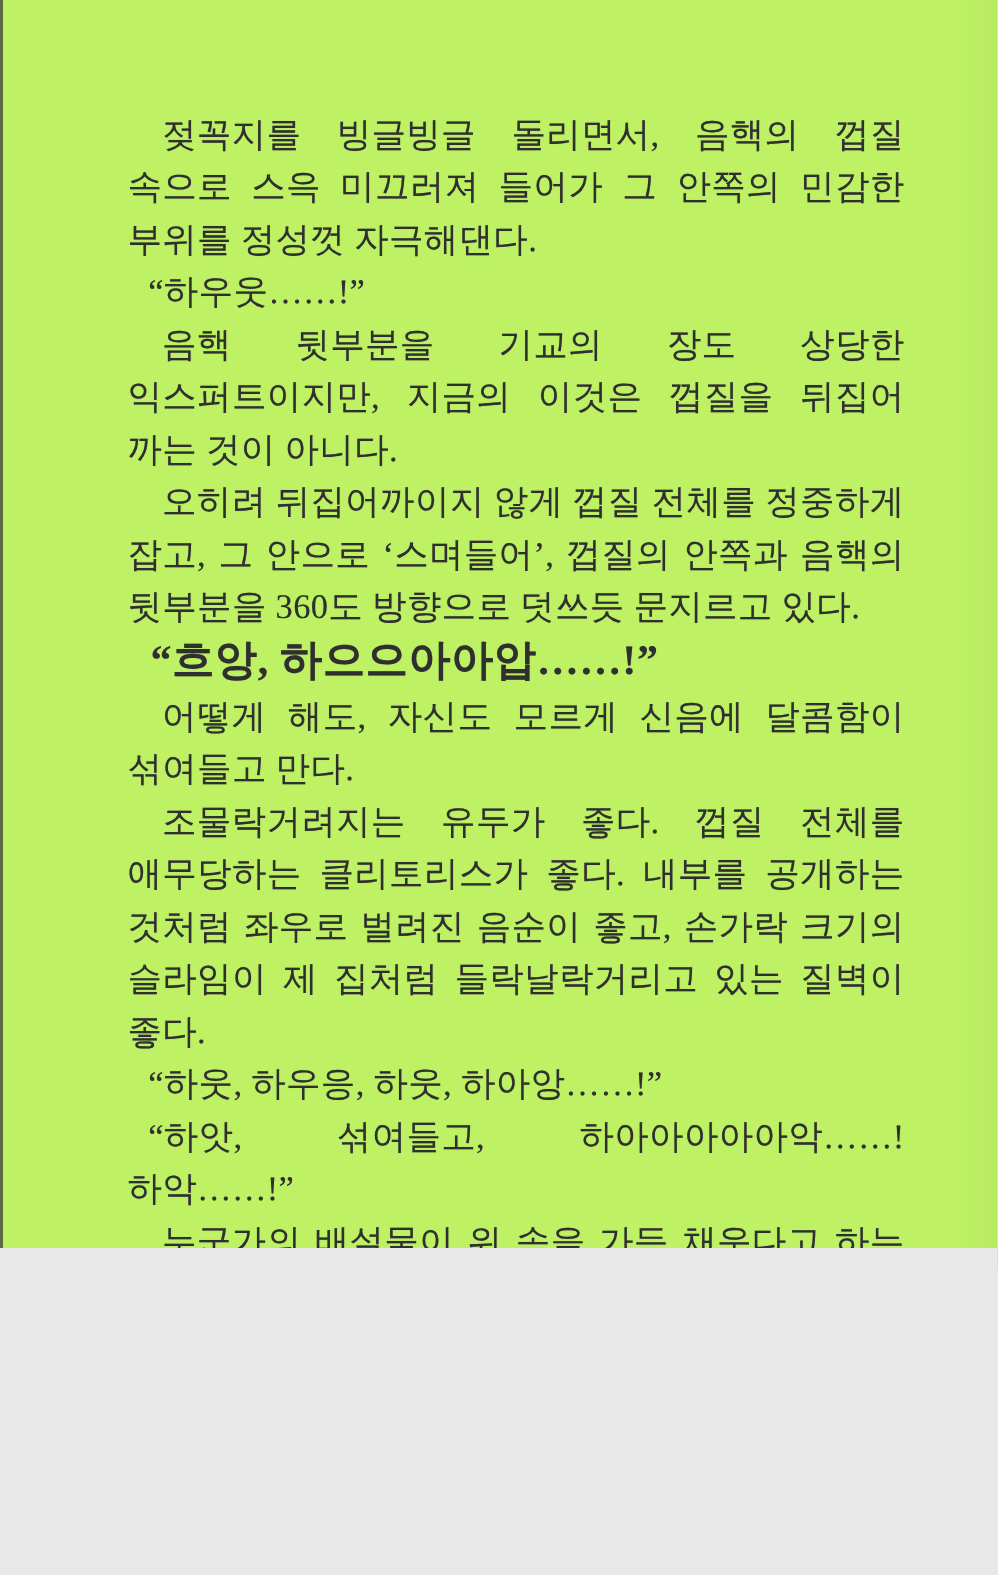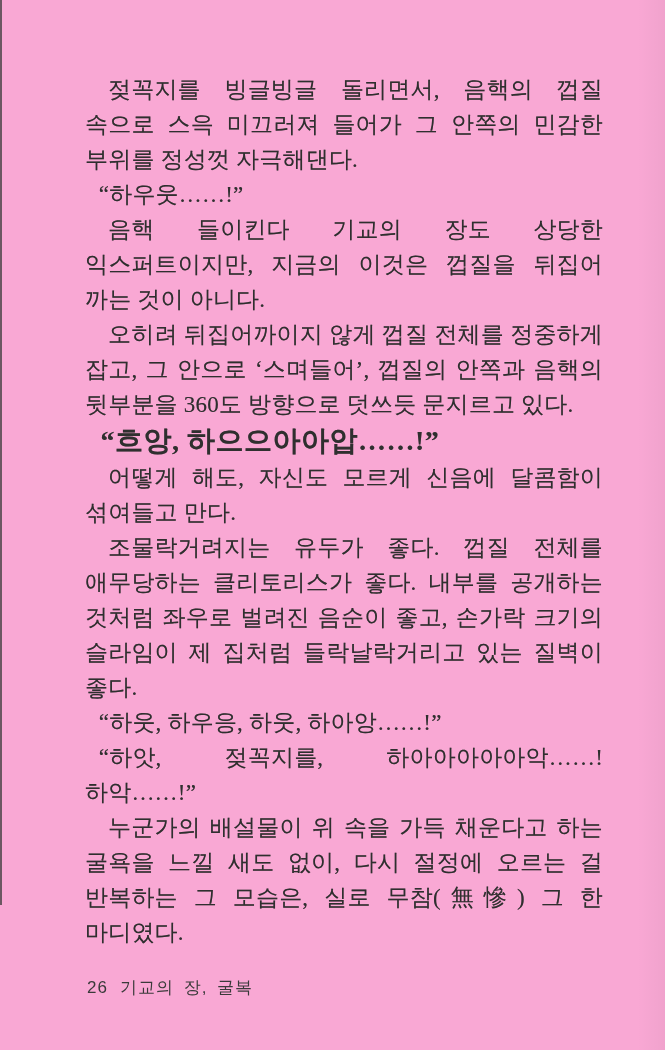--- a/index.html
+++ b/index.html
@@ -3,23 +3,23 @@
 <meta charset="utf-8">
 <style>
   html, body {
     margin: 0;
     padding: 0;
     background: #e8e8e8;
   }
   .page {
     position: relative;
     width: 665px;
-    height: 1050px;
+    height: 832px;
     margin: 0 auto;
-    background: #f9a8d4;
+    background: #bef264;
     overflow: hidden;
     font-family: "Liberation Serif", "DejaVu Serif", serif;
     color: #2f2f2f;
   }
   
   .scan-shade-right {
     position: absolute;
     top: 0; right: 0;
     width: 28px; height: 100%;
     background: linear-gradient(to right, rgba(0,0,0,0) 0%, rgba(0,0,0,0.035) 100%);
@@ -84,27 +84,27 @@
 <body>
 
 <div class="page">
 
   <div class="scan-line-left"></div>
   <div class="scan-shade-right"></div>
 
   <div class="text-block">
     <p>젖꼭지를 빙글빙글 돌리면서, 음핵의 껍질 속으로 스윽 미끄러져 들어가 그 안쪽의 민감한 부위를 정성껏 자극해댄다.</p>
     <p class="dialogue">“하우웃……!”</p>
-    <p>음핵 들이킨다 기교의 장도 상당한 익스퍼트이지만, 지금의 이것은 껍질을 뒤집어 까는 것이 아니다.</p>
+    <p>음핵 뒷부분을 기교의 장도 상당한 익스퍼트이지만, 지금의 이것은 껍질을 뒤집어 까는 것이 아니다.</p>
     <p>오히려 뒤집어까이지 않게 껍질 전체를 정중하게 잡고, 그 안으로 ‘스며들어’, 껍질의 안쪽과 음핵의 뒷부분을 360도 방향으로 덧쓰듯 문지르고 있다.</p>
     <p class="shout">“흐앙, 하으으아아압……!”</p>
     <p>어떻게 해도, 자신도 모르게 신음에 달콤함이 섞여들고 만다.</p>
     <p>조물락거려지는 유두가 좋다. 껍질 전체를 애무당하는 클리토리스가 좋다. 내부를 공개하는 것처럼 좌우로 벌려진 음순이 좋고, 손가락 크기의 슬라임이 제 집처럼 들락날락거리고 있는 질벽이 좋다.</p>
     <p class="dialogue">“하웃, 하우응, 하웃, 하아앙……!”</p>
-    <p class="dialogue">“하앗, 젖꼭지를, 하아아아아아악……! 하악……!”</p>
+    <p class="dialogue">“하앗, 섞여들고, 하아아아아아악……! 하악……!”</p>
     <p>
       <span>누군가의 배설물이 위 속을 가득 채운다고 하는 굴욕을 느낄 새도 없이, 다시 절정에 오르는 걸 반복하는 그 모습은, 실로 </span><span class="emph">무참(無慘)</span><span> 그 한 마디였다.</span>
     </p>
   </div>
 
   <div class="footer">
     <span class="page-number">26</span><span class="chapter-title">기교의 장, 굴복</span>
   </div>
 
 </div>

